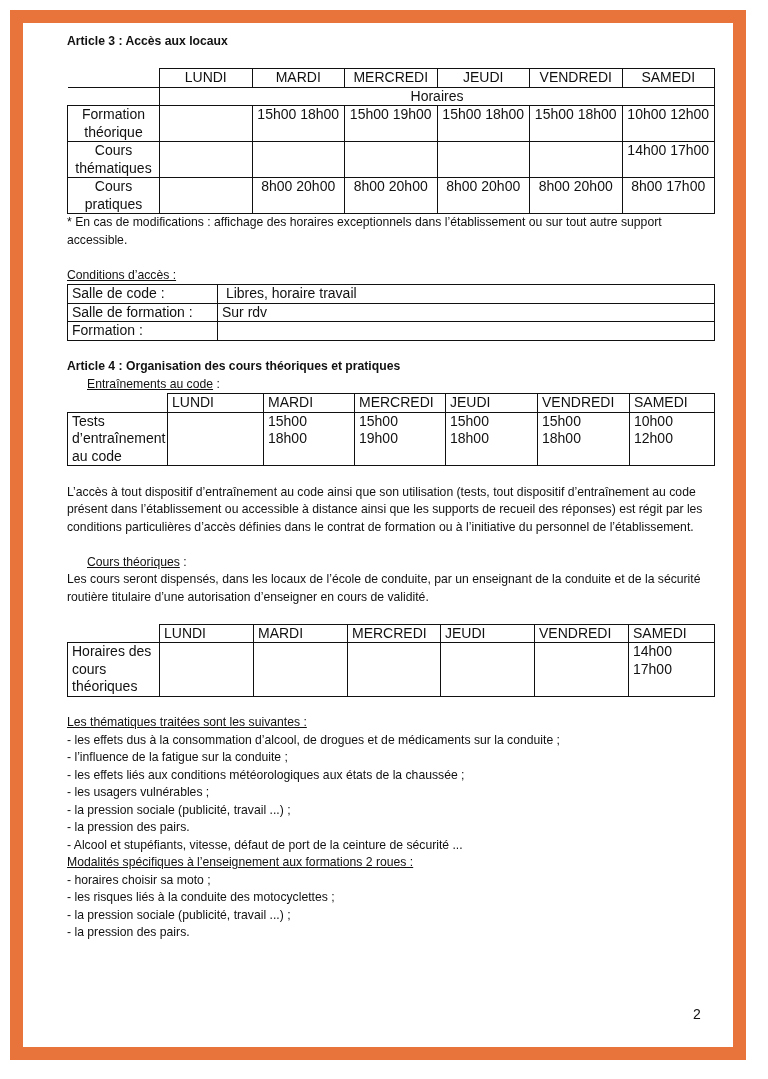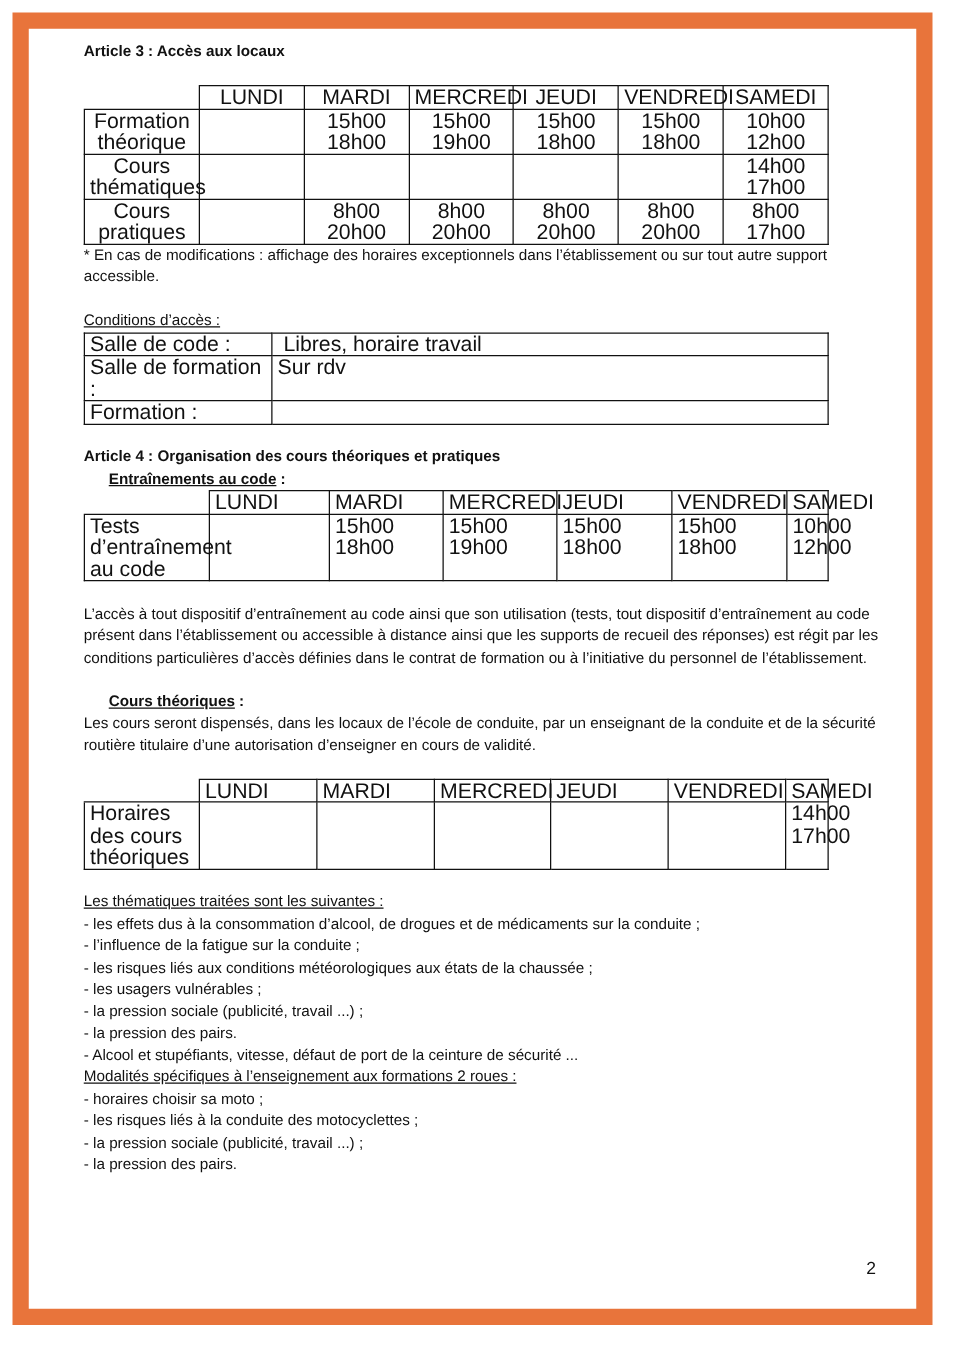--- a/index.html
+++ b/index.html
@@ -1,24 +1,24 @@
 <!DOCTYPE html>
 <html><head>
 <meta charset="utf-8">
 <style>
   html, body { margin:0; padding:0; background:#ffffff; }
   body { width:768px; height:1079px; position:relative; overflow:hidden; font-family:"Liberation Sans", sans-serif; color:#111; }
   .frame { position:absolute; left:10px; top:10px; width:736px; height:1050px; border:13px solid #E8743B; box-sizing:border-box; background:#fff; }
   .page { position:absolute; left:67px; top:33px; width:650px; font-size:12.2px; line-height:17.5px; }
   .h-bold { font-weight:bold; }
   .u { text-decoration:underline; }
-  .b { font-weight:bold;padding-left:20px; }
+  .b { font-weight:normal;padding-left:20px; }
   p { margin:0; }
   .gap { height:17.5px; }
-  table { border-collapse:collapse; width:596px; table-layout:fixed; font-size:17px; line-height:17.5px; }
+  table { border-collapse:collapse; width:648px; table-layout:fixed; font-size:14px; line-height:17.5px; }
   td { border:1px solid #111; padding:0 4px; vertical-align:top; }
   td.c { text-align:center; }
   td.blank { border-top:none; border-left:none; }
   .tbl1 { margin-top:0; }
   .pagenum { position:absolute; left:693px; top:1006px; font-size:14px; }
 </style>
 </head>
 <body>
 
 <div class="frame"></div>
@@ -41,20 +41,24 @@
         <tr>
       <td class="blank"></td>
       <td class="c">LUNDI</td>
       <td class="c">MARDI</td>
       <td class="c">MERCREDI</td>
       <td class="c">JEUDI</td>
       <td class="c">VENDREDI</td>
       <td class="c">SAMEDI</td>
     </tr>
     <tr>
+      <td class="blank" style="border-top:none"></td>
+      <td class="c" colspan="6">Horaires</td>
+    </tr>
+    <tr>
       <td class="c">Formation théorique</td>
       <td class="c"></td>
       <td class="c">15h00 18h00</td>
       <td class="c">15h00 19h00</td>
       <td class="c">15h00 18h00</td>
       <td class="c">15h00 18h00</td>
       <td class="c">10h00 12h00</td>
     </tr>
     <tr>
       <td class="c">Cours thématiques</td>
@@ -204,21 +208,21 @@
             <div>14h00</div>
             <div>17h00</div>
           </td>
     </tr>
   </tbody>
     </table>
   <div class="gap"></div>
   <p class="u">Les thématiques traitées sont les suivantes :</p>
   <p>- les effets dus à la consommation d’alcool, de drogues et de médicaments sur la conduite ;</p>
   <p>- l’influence de la fatigue sur la conduite ;</p>
-  <p>- les risques liés aux conditions météorologiques aux états de la chaussée ;</p>
+  <p>- les effets liés aux conditions météorologiques aux états de la chaussée ;</p>
   <p>- les usagers vulnérables ;</p>
   <p>- la pression sociale (publicité, travail ...) ;</p>
   <p>- la pression des pairs.</p>
   <p>- Alcool et stupéfiants, vitesse, défaut de port de la ceinture de sécurité ...</p>
   <p class="u">Modalités spécifiques à l’enseignement aux formations 2 roues :</p>
   <p>- horaires choisir sa moto ;</p>
   <p>- les risques liés à la conduite des motocyclettes ;</p>
   <p>- la pression sociale (publicité, travail ...) ;</p>
   <p>- la pression des pairs.</p>
 </div>

